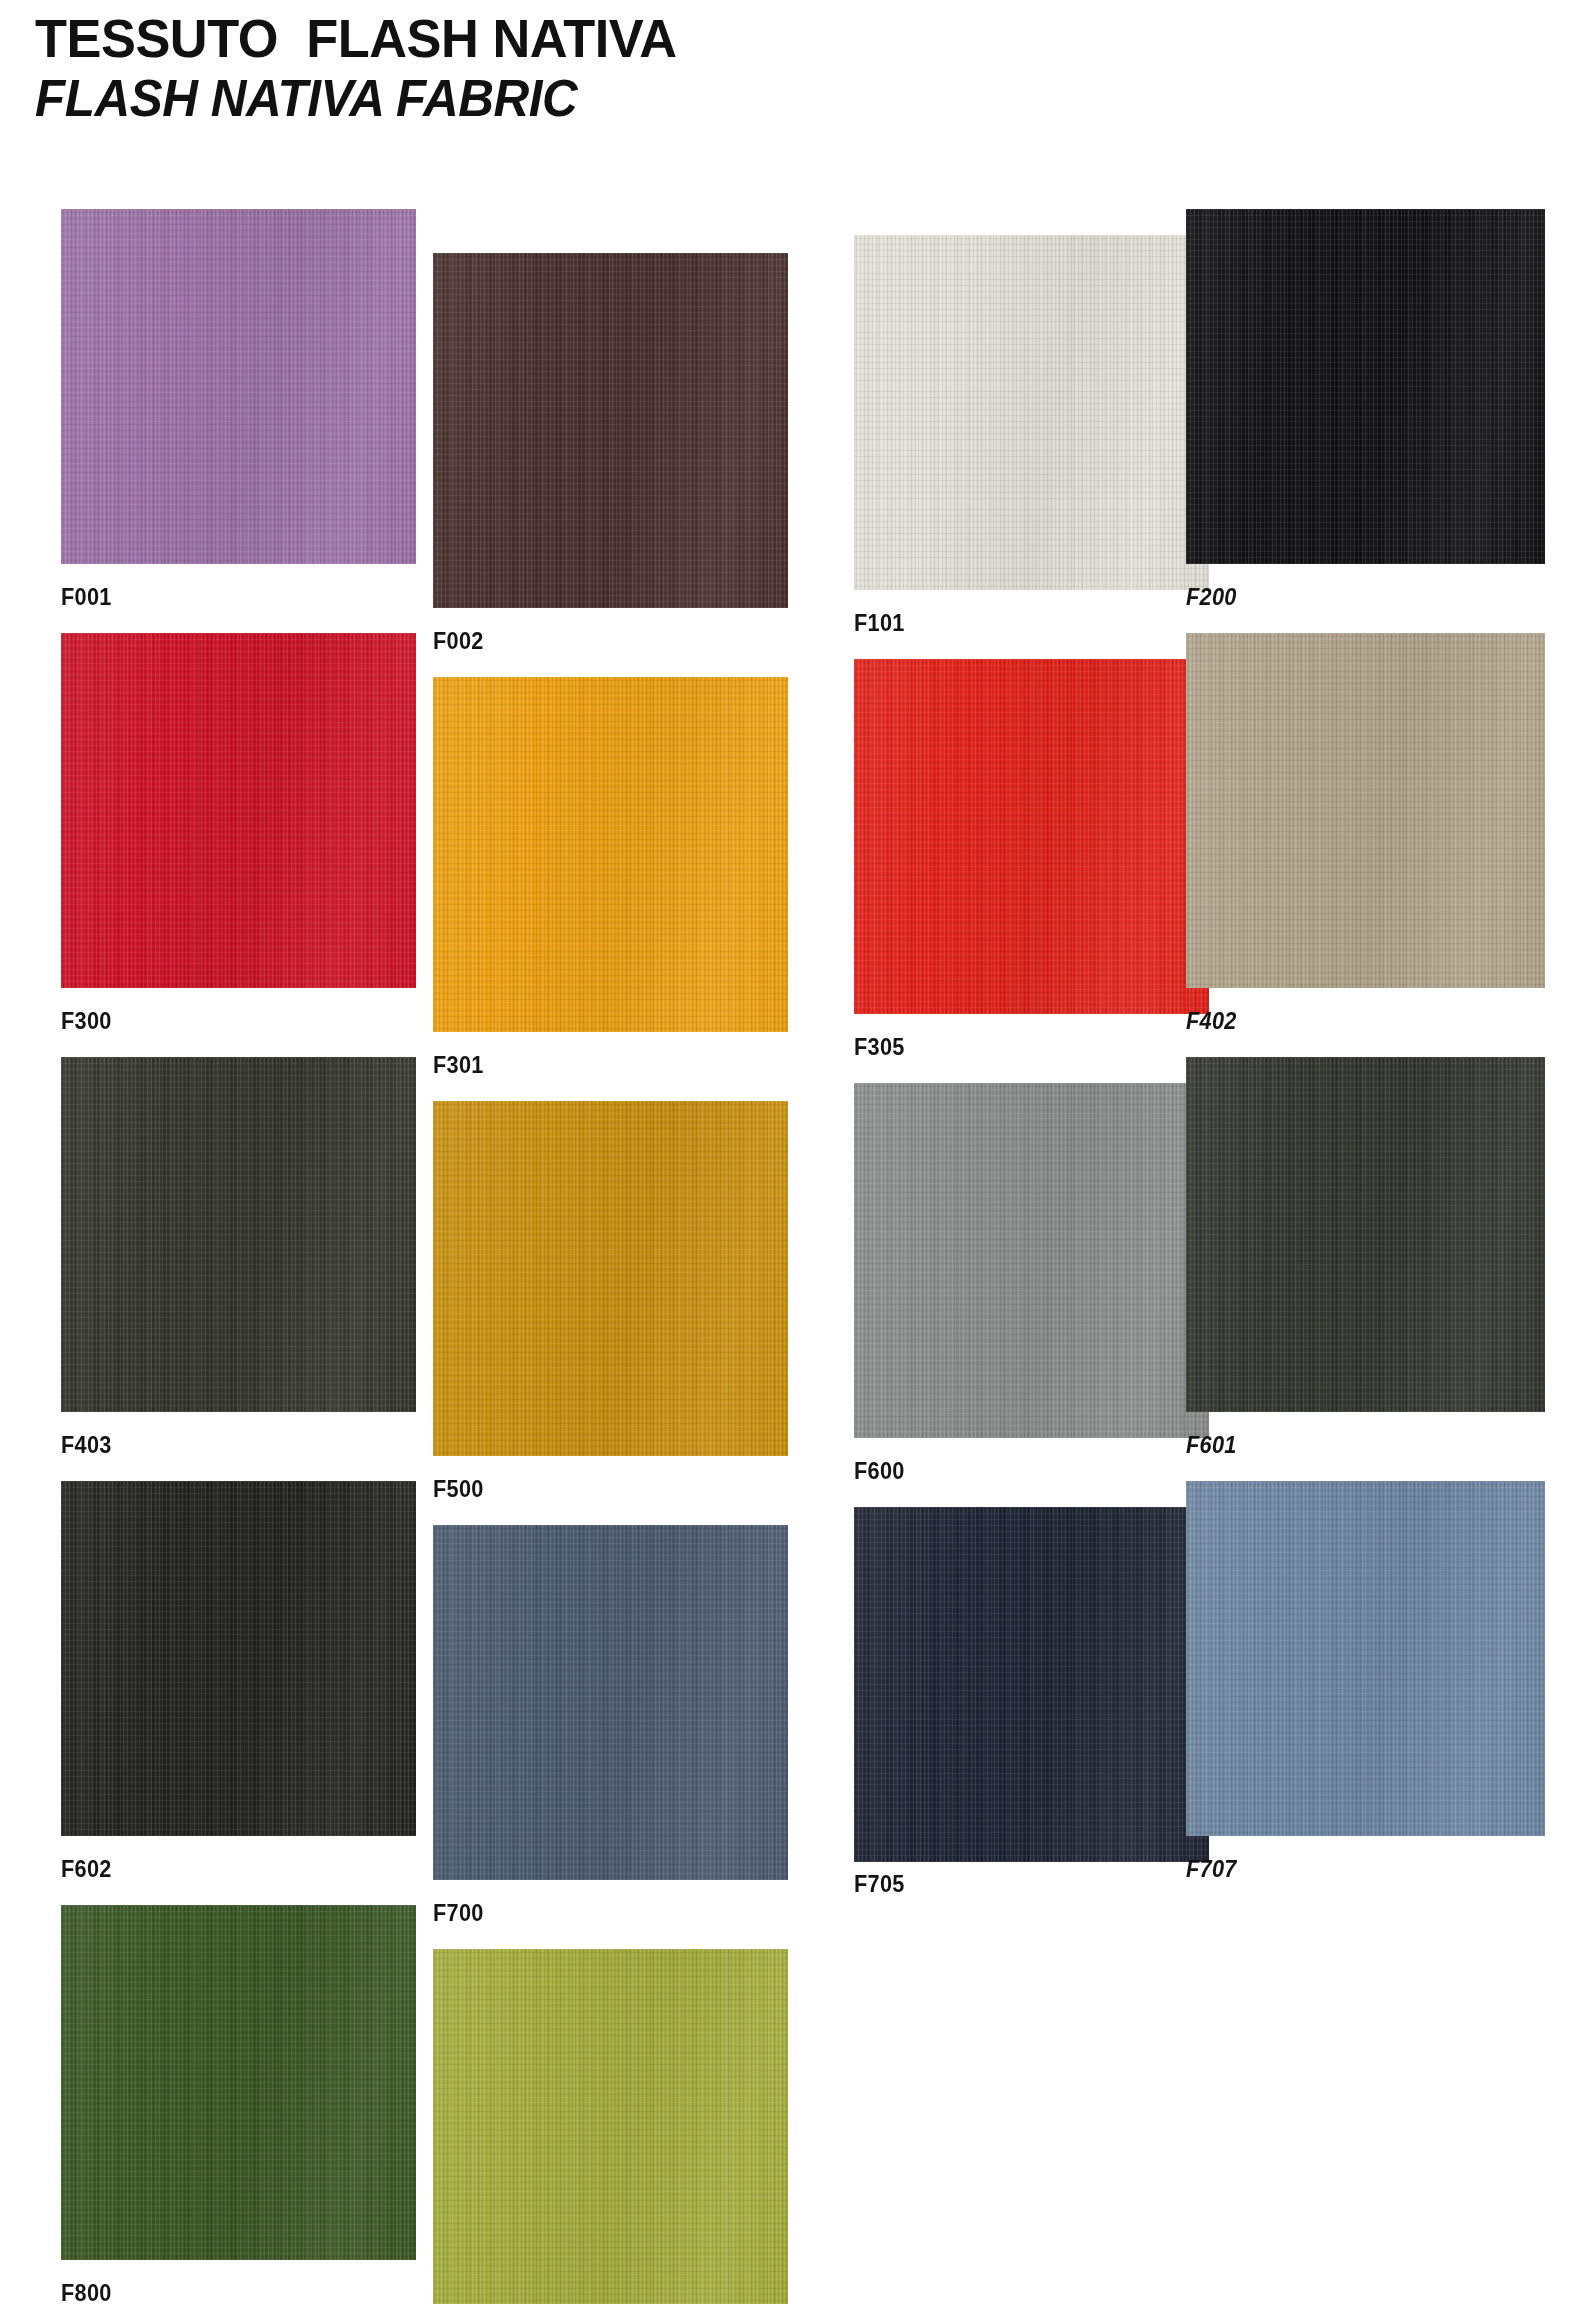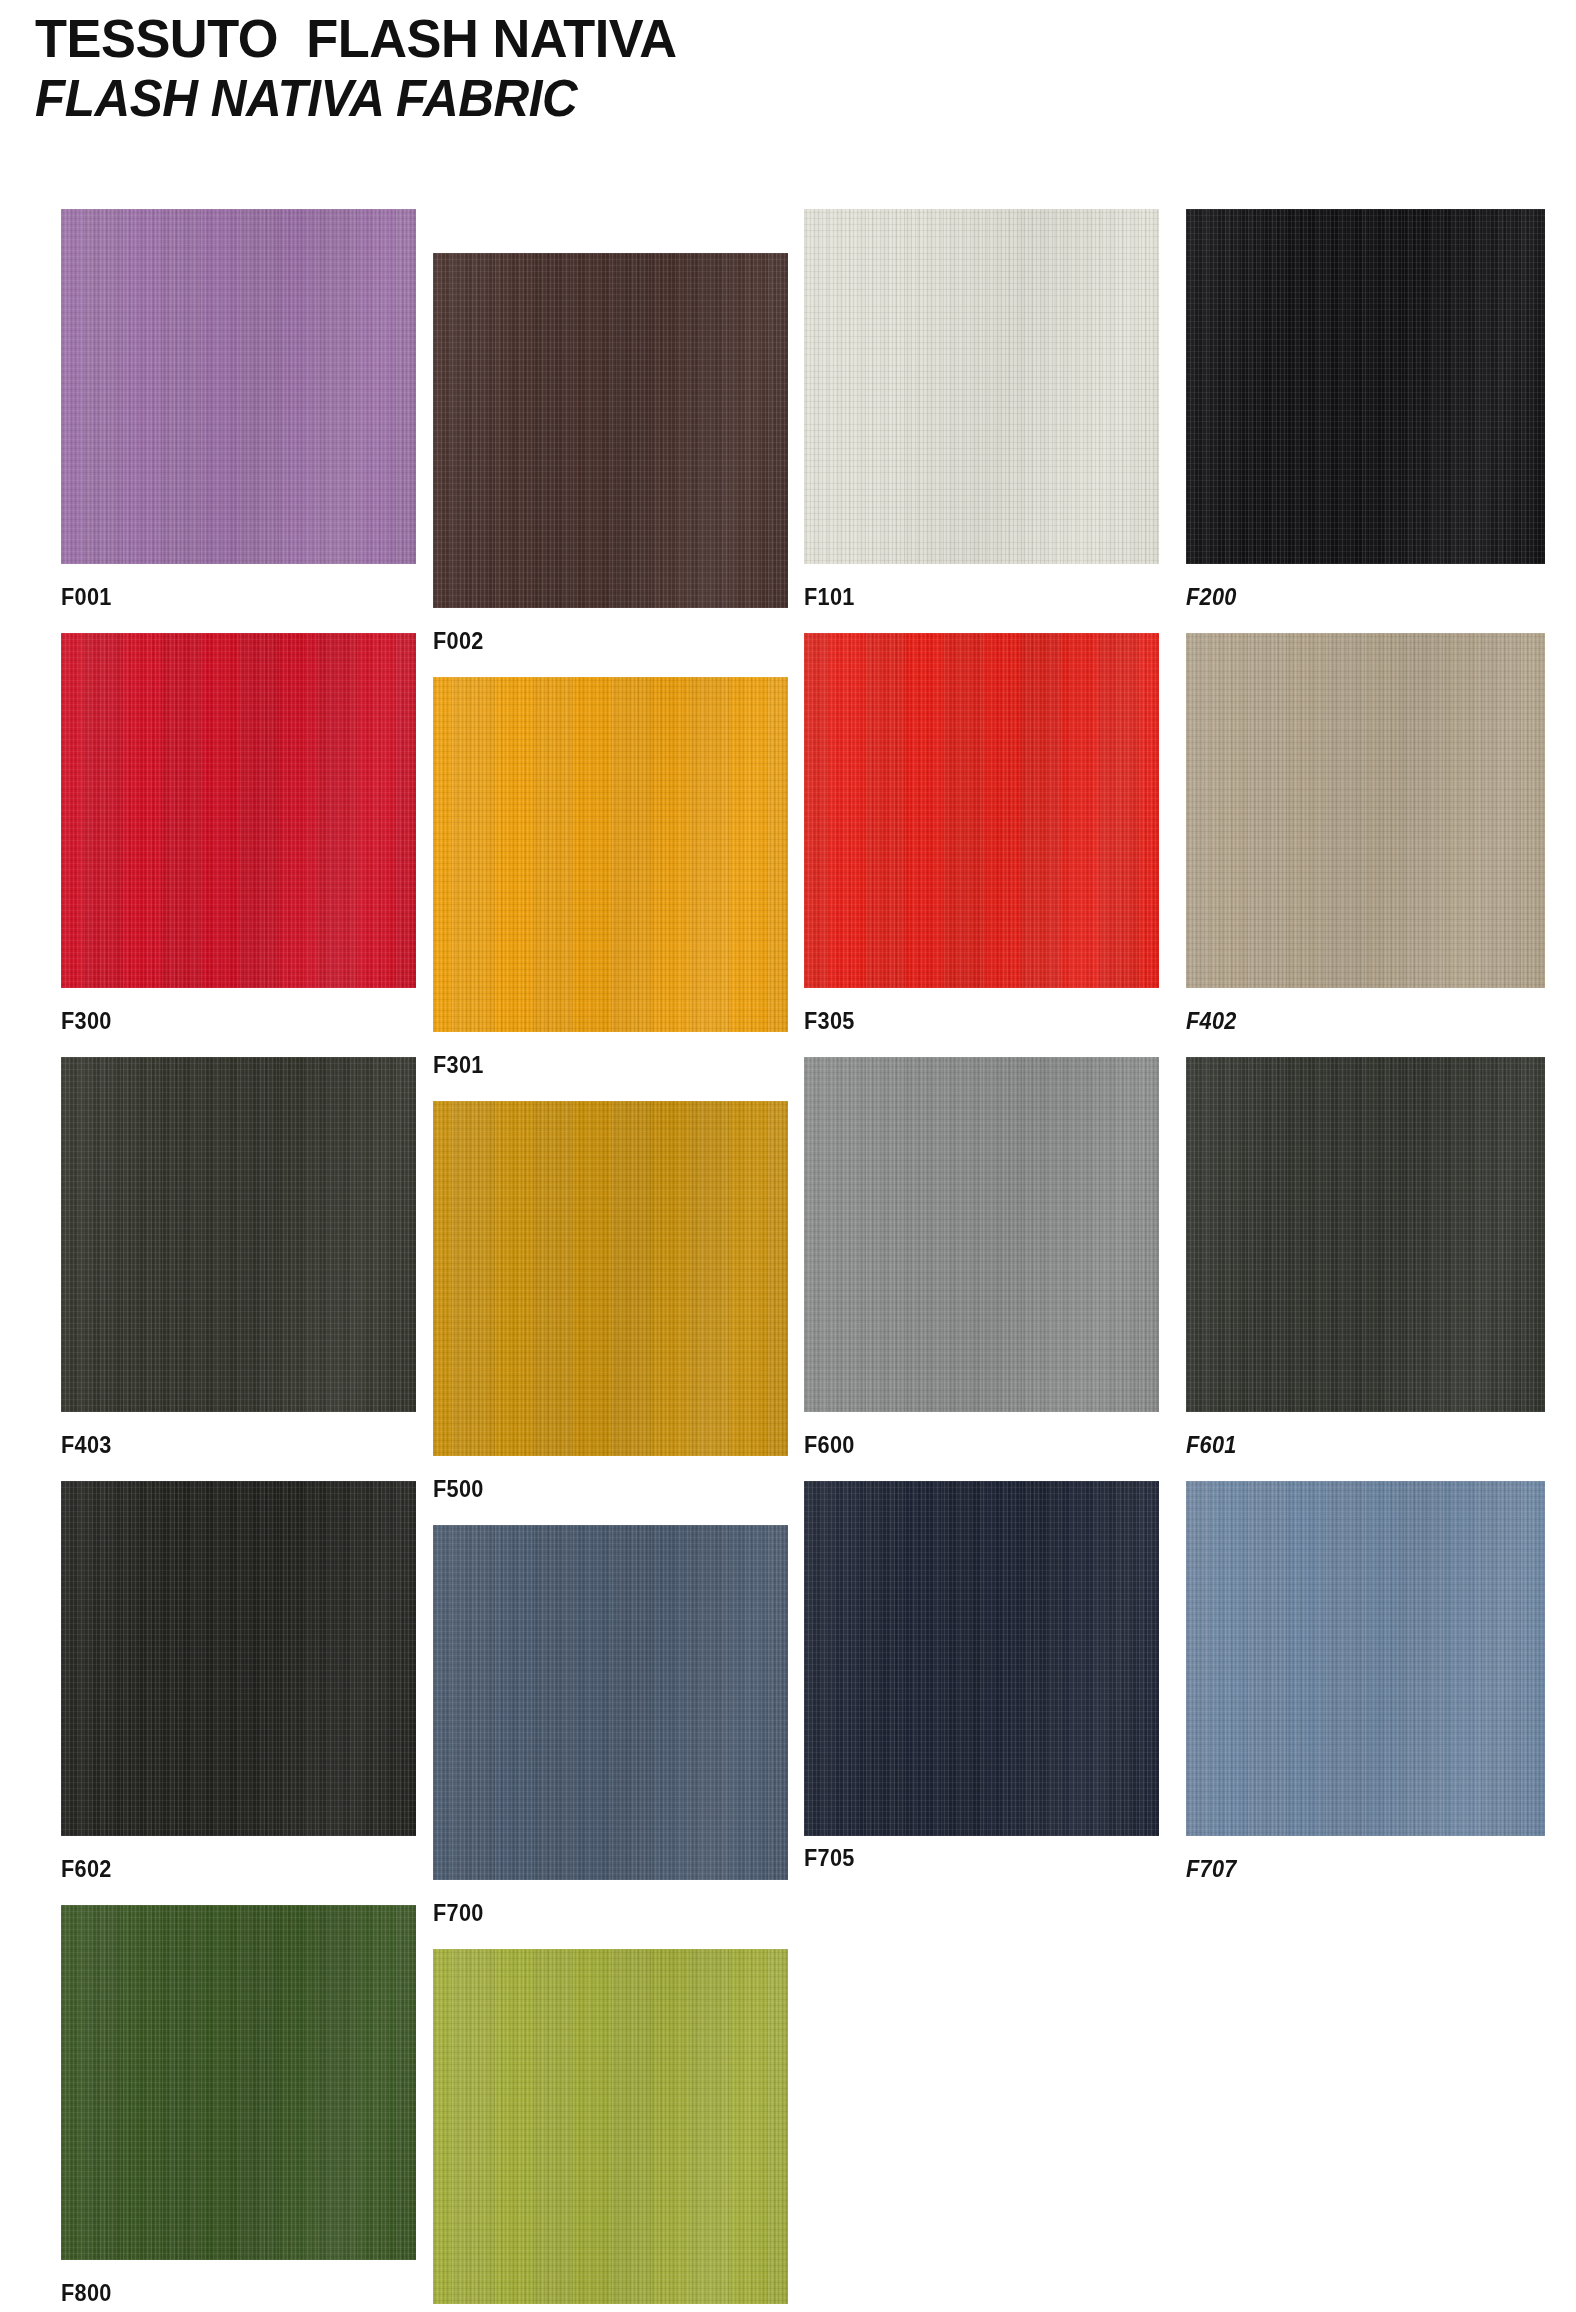--- a/index.html
+++ b/index.html
@@ -69,21 +69,21 @@
     height: 424px;
     width: 1576px;
   }
   .swatch-cell {
     position: absolute;
     top: 0;
     width: 355px;
   }
   .swatch-cell.c0 { left: 41px; margin-left: 20px; }
   .swatch-cell.c1 { left: 433px; margin-top: 44px; }
-  .swatch-cell.c2 { left: 804px; }
+  .swatch-cell.c2 { left: 854px; margin-top: 26px; }
   .swatch-cell.c3 { left: 1186px; font-style: italic; }
 
   .swatch-chip {
     position: relative;
     width: 355px;
     height: 355px;
     overflow: hidden;
     background: #cccccc;
   }
   

